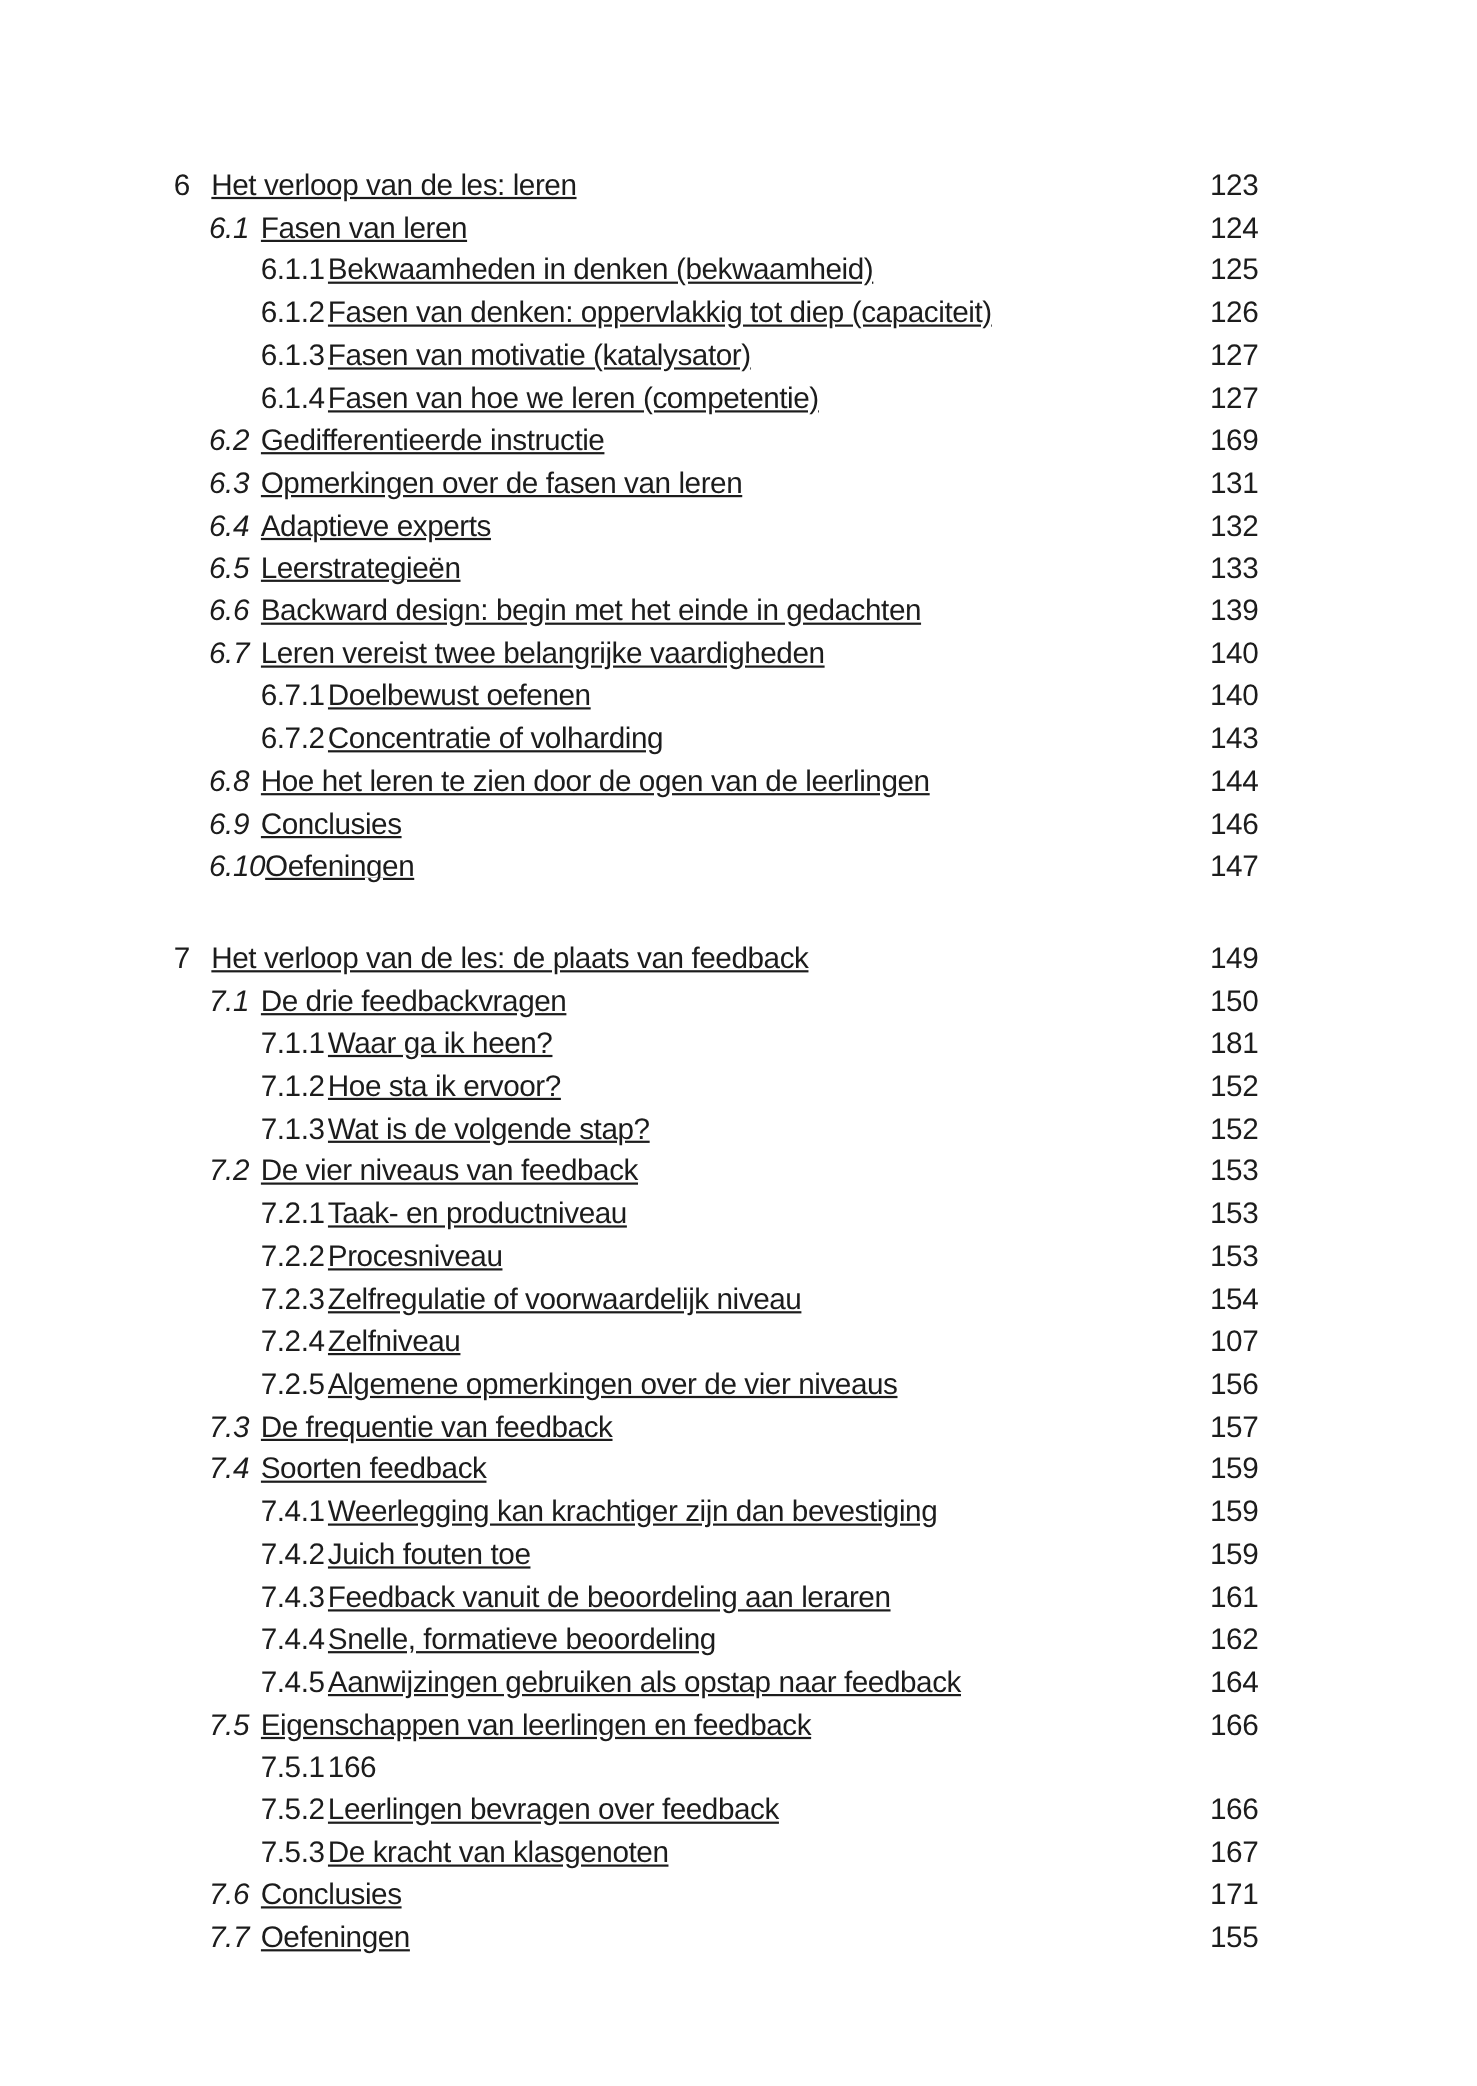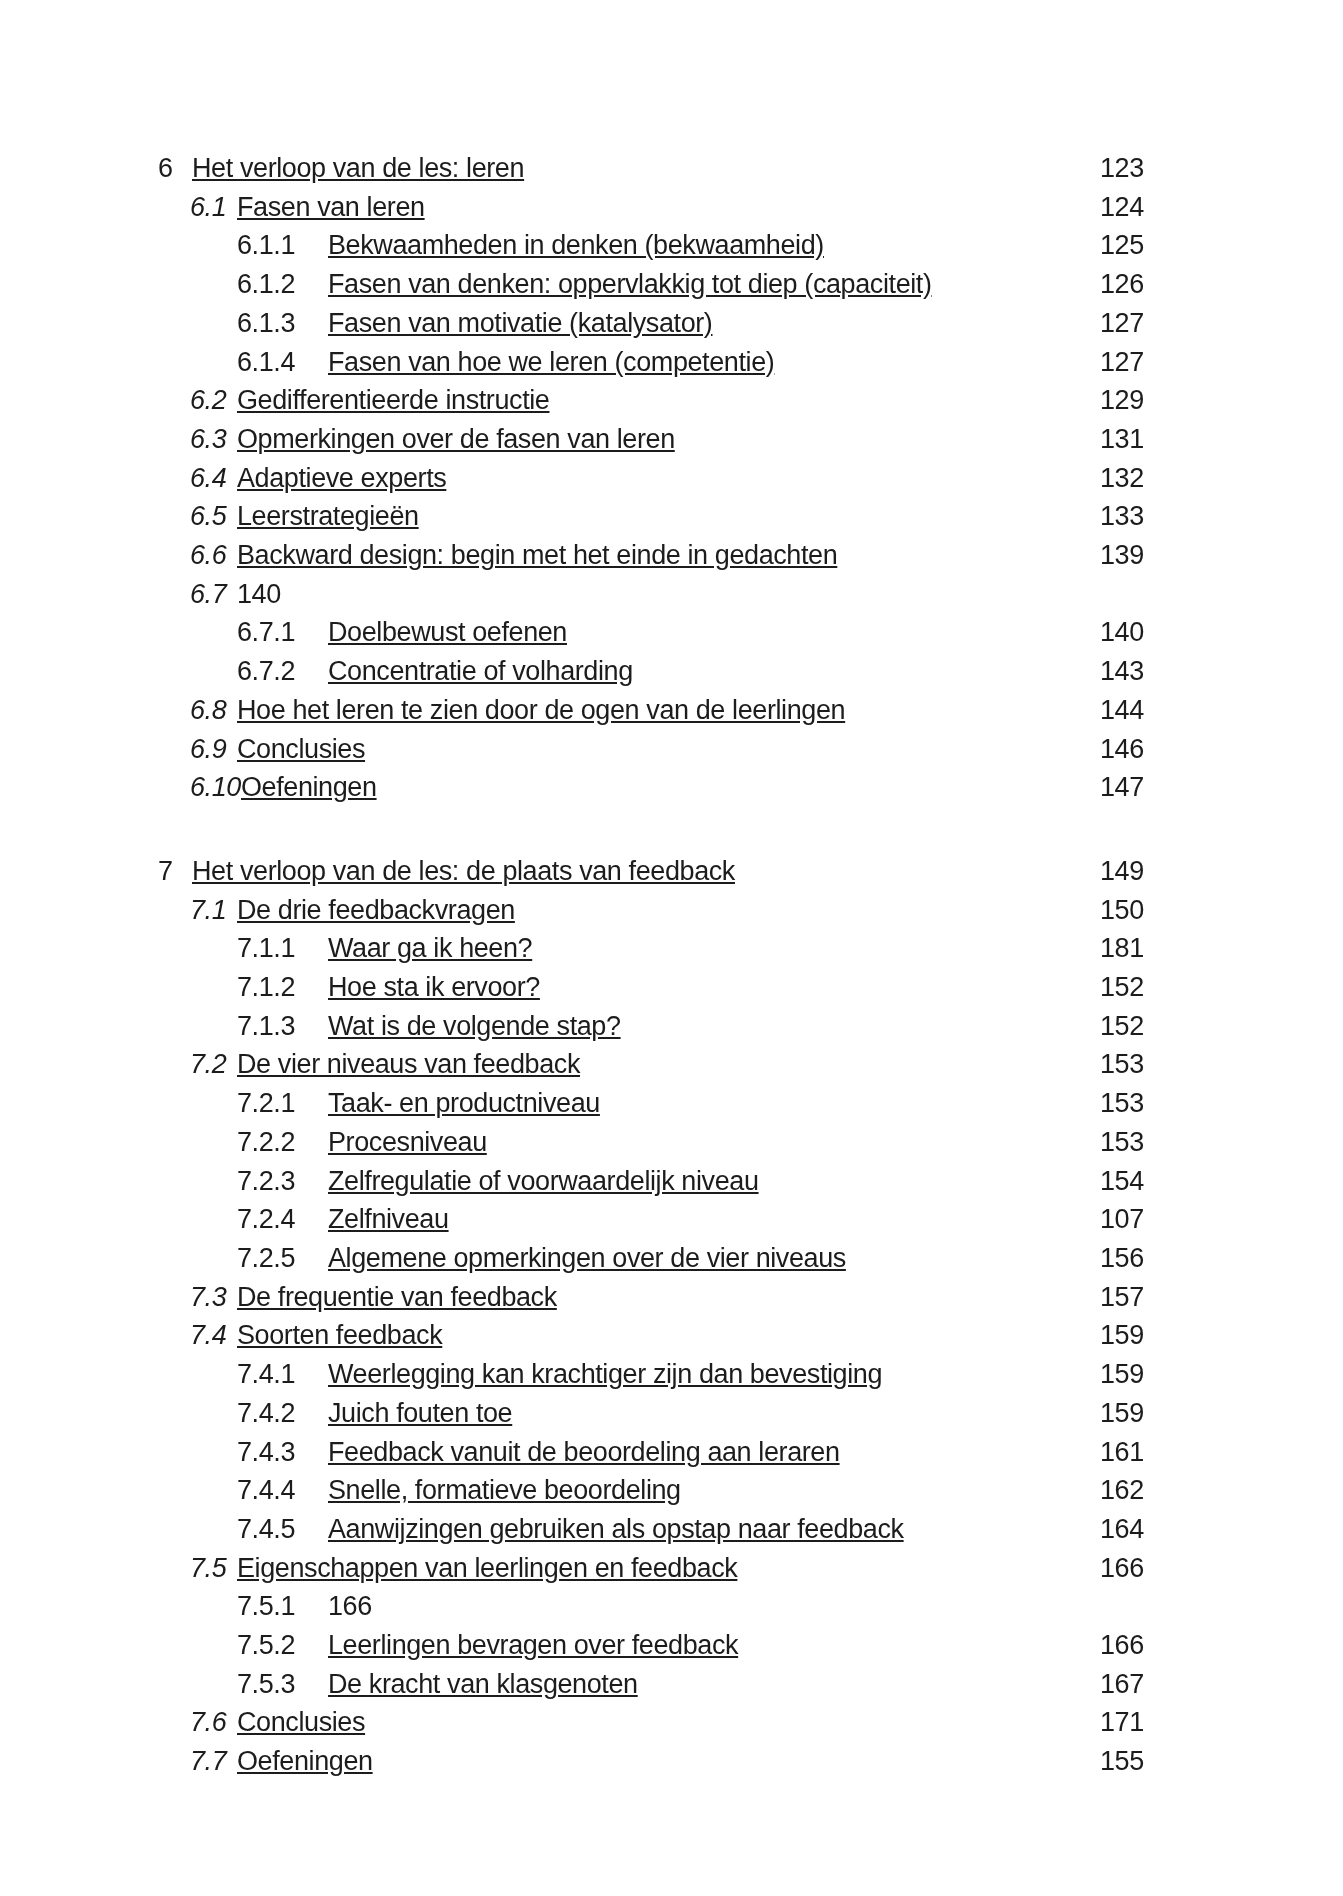--- a/index.html
+++ b/index.html
@@ -37,21 +37,21 @@
     letter-spacing: -0.4px;
     white-space: nowrap;
   }
   .num {
     flex: 0 0 auto;
     white-space: nowrap;
   }
   .level-0 .num { min-width: 34px; }
   .level-1 { padding-left: 32px; }
   .level-1 .num { min-width: 47px; font-style: italic; }
-  .level-2 { padding-left: 79px; gap: 30px; }
+  .level-2 { padding-left: 79px; }
   .level-2 .num { min-width: 61px; }
   .title {
     flex: 1 1 auto;
     overflow: hidden;
     text-decoration: underline;
   }
   .page-num {
     flex: 0 0 auto;
     text-align: left;
     min-width: 60px;
@@ -95,21 +95,21 @@
 
   <div class="row level-2">
     <span class="num">6.1.4</span>
     <span class="title">Fasen van hoe we leren (competentie)</span>
     <span class="page-num">127</span>
   </div>
 
   <div class="row level-1">
     <span class="num">6.2</span>
     <span class="title">Gedifferentieerde instructie</span>
-    <span class="page-num">129</span>
+    <span class="page-num">169</span>
   </div>
 
   <div class="row level-1">
     <span class="num">6.3</span>
     <span class="title">Opmerkingen over de fasen van leren</span>
     <span class="page-num">131</span>
   </div>
 
   <div class="row level-1">
     <span class="num">6.4</span>
@@ -124,20 +124,21 @@
   </div>
 
   <div class="row level-1">
     <span class="num">6.6</span>
     <span class="title">Backward design: begin met het einde in gedachten</span>
     <span class="page-num">139</span>
   </div>
 
   <div class="row level-1">
     <span class="num">6.7</span>
+    <span class="title">Leren vereist twee belangrijke vaardigheden</span>
     <span class="page-num">140</span>
   </div>
 
   <div class="row level-2">
     <span class="num">6.7.1</span>
     <span class="title">Doelbewust oefenen</span>
     <span class="page-num">140</span>
   </div>
 
   <div class="row level-2">

